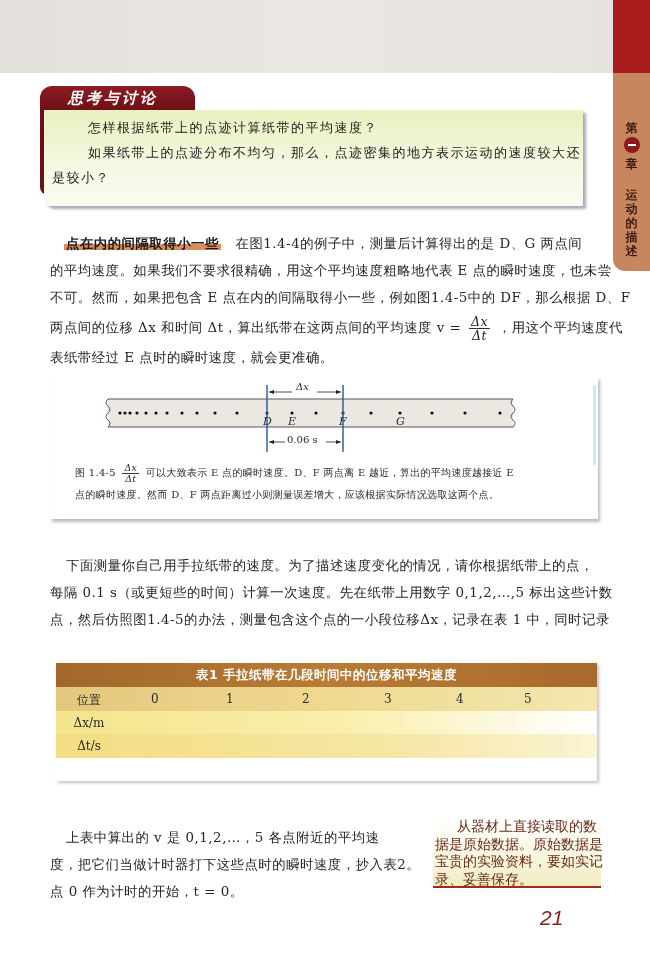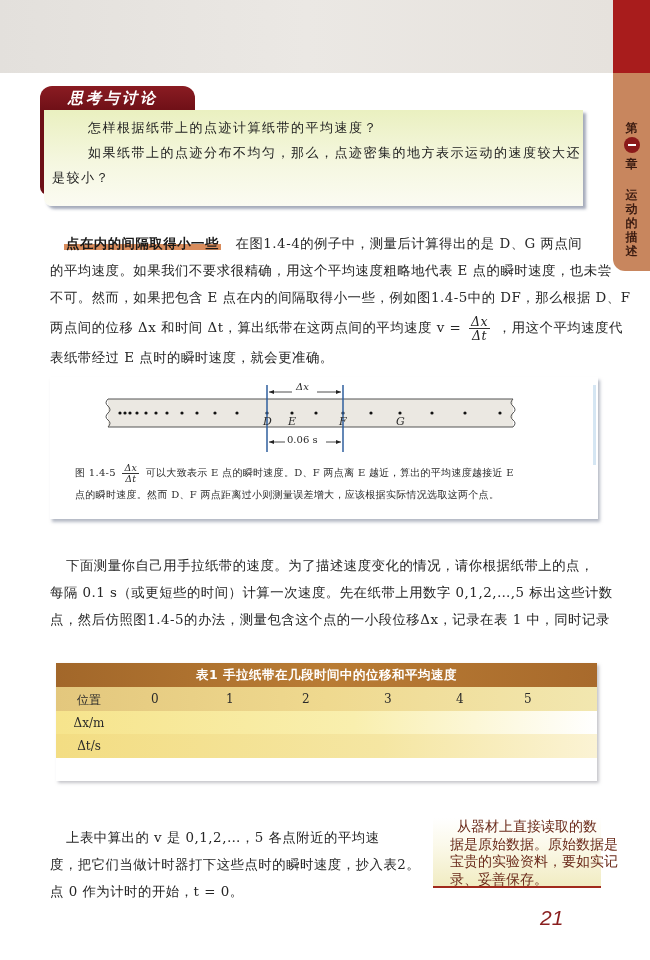--- a/index.html
+++ b/index.html
@@ -118,21 +118,21 @@
   .tbl-row .hdr { left: 0; width: 66px; text-align: center; }
 
   .note {
     position: absolute; left: 420px; top: 818px; width: 168px; height: 70px;
     background: linear-gradient(180deg, #ffffff 0%, #fbf9ea 40%, #f1ecc2 100%);
     border-bottom: 2px solid #a12a1c;
     font-family: "DejaVu Sans", sans-serif; font-size: 14px; color: #6a2a1a;
     line-height: 17.5px;
     margin-left: 13px;
   }
-  .note .line { display: block; white-space: nowrap; padding-left: 17px; }
+  .note .line { display: block; white-space: nowrap; padding-left: 2px; }
   .page-num {
     position: absolute; left: 540px; top: 906px;
     font-family: "Liberation Sans", sans-serif; font-style: italic; font-size: 21px; color: #8a1f1f;
   }
 </style>
 </head>
 <body>
 
 <div class="top-band"></div>
 <div class="side-red"></div>

